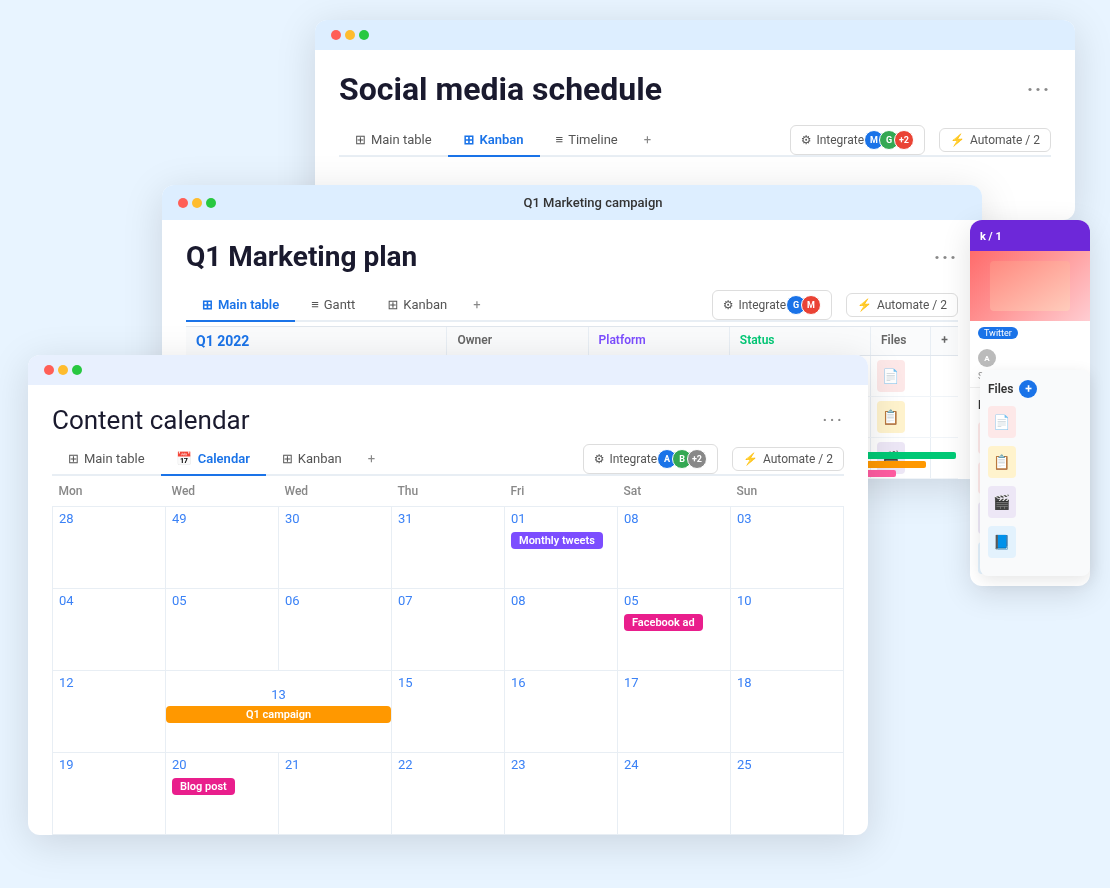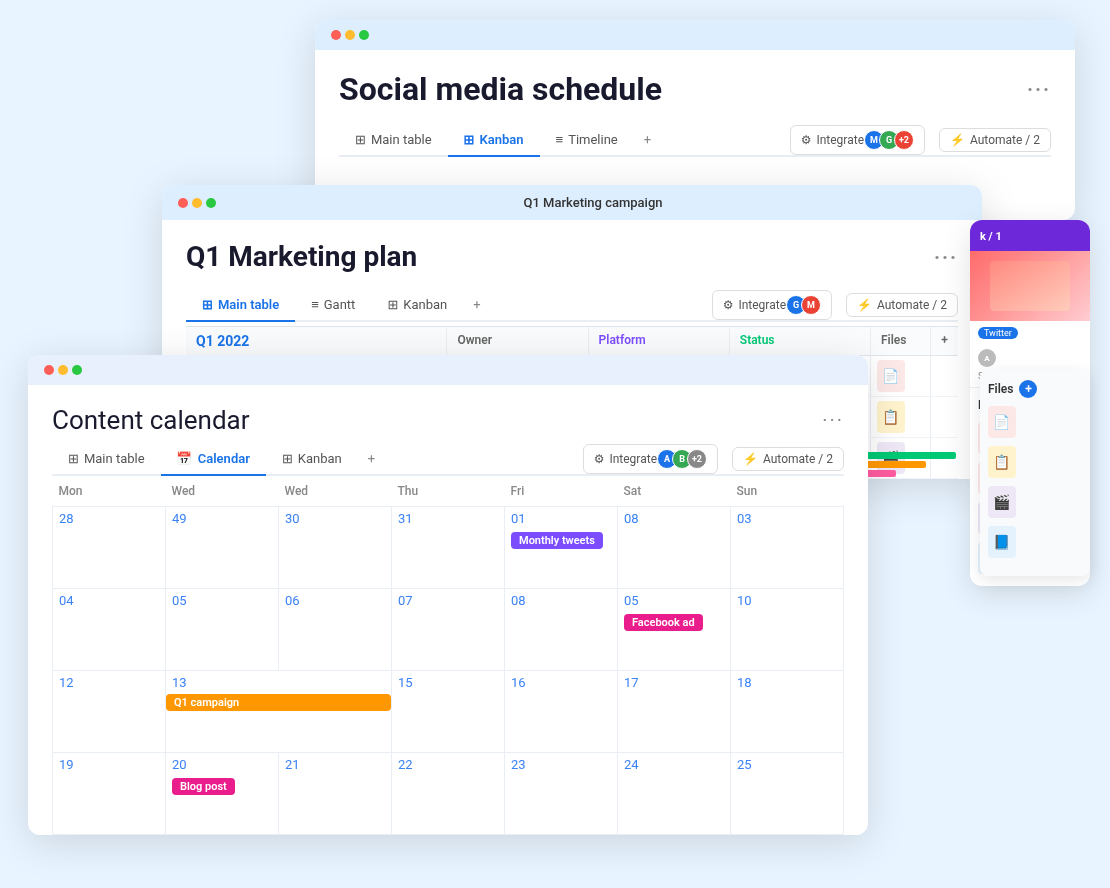--- a/index.html
+++ b/index.html
@@ -622,21 +622,21 @@
           </td>
           <td>
               <div class="day-num">10</div>
             </td>
         </tr>
 
         <tr>
           <td>
               <div class="day-num">12</div>
             </td>
-          <td colspan="2" style="padding:4px 6px;">
+          <td colspan="2" style="padding:16px 6px;text-align:center;">
             <div class="day-num">13</div>
             <span class="cal-event ev-orange ev-span">Q1 campaign</span>
           </td>
           <td>
               <div class="day-num">15</div>
             </td>
           <td>
               <div class="day-num">16</div>
             </td>
           <td>

